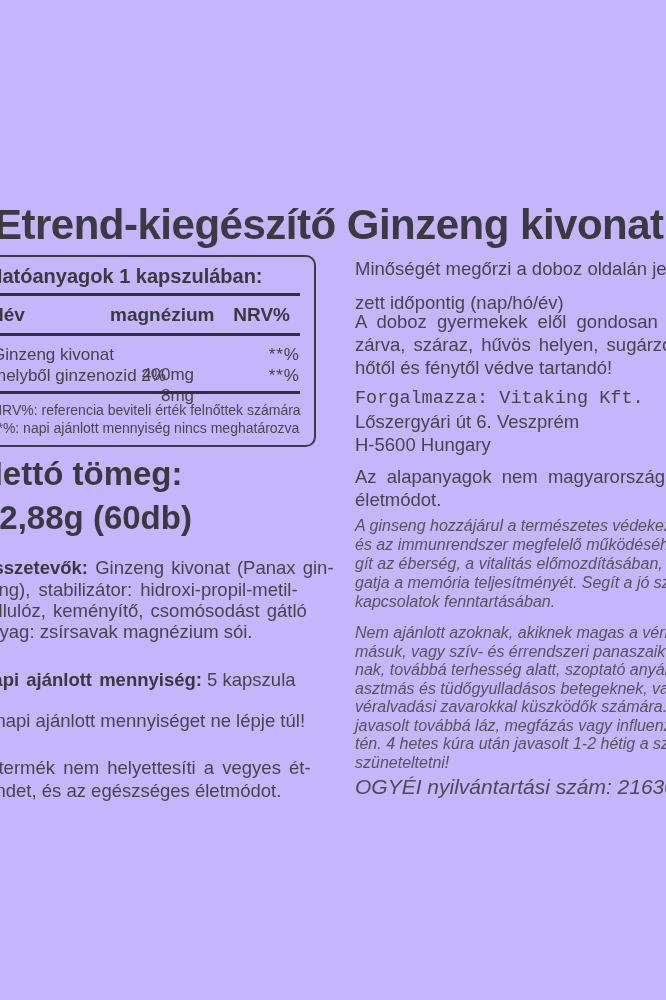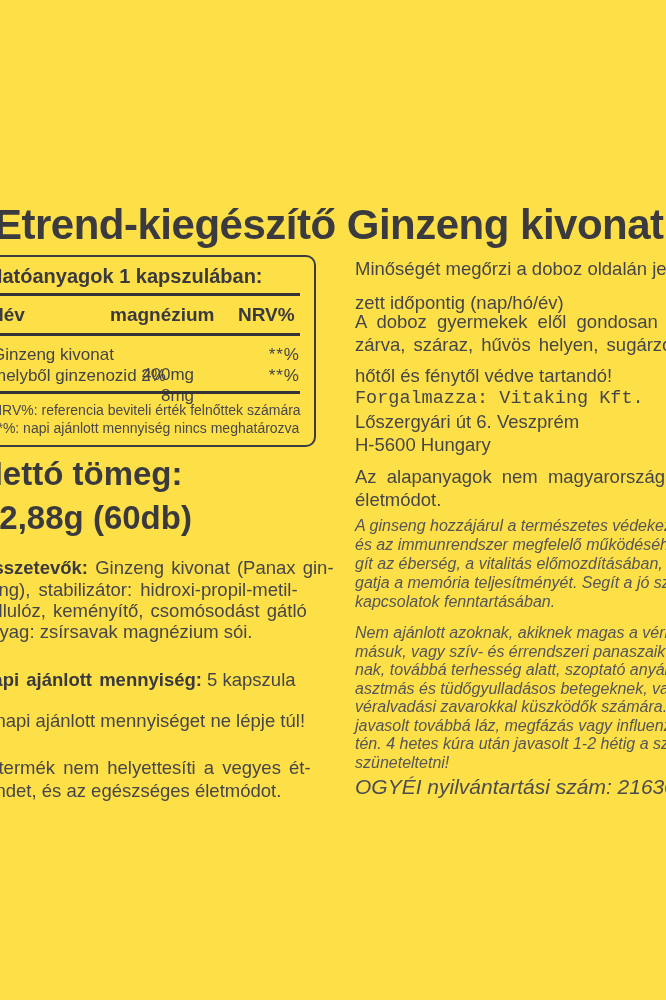--- a/index.html
+++ b/index.html
@@ -1,58 +1,58 @@
 <!DOCTYPE html>
 <html><head>
 <meta charset="utf-8">
 <style>
   html,body{margin:0;padding:0;background:#ffffff;}
   #page{
     position:relative; width:666px; height:1000px; overflow:hidden;
-    background:#fde047; font-family:"Liberation Sans", sans-serif;
+    background:#c4b5fd; font-family:"Liberation Sans", sans-serif;
     color:#46464a;
   }
   .abs{position:absolute; white-space:nowrap;}
   
   .title{
     left:-6px; top:201px; font-size:42px; font-weight:bold;
     letter-spacing:-0.5px; color:#3b3b3f;
   }
   
   .factbox{
     left:-34px; top:255px; width:346px; height:188px;
     border:2.5px solid #3d3d41; border-radius:10px; background:transparent;
   }
   .tbl-heading{left:-12px; top:265px; font-size:20px; font-weight:bold; color:#3a3a3e;}
   .rule{position:absolute; left:-20px; width:320px; height:3px; background:#333337;}
   .rule1{top:293px;} .rule2{top:333px;} .rule3{top:391px;}
   .th{font-size:19px; font-weight:bold; color:#3a3a3e; top:304px;}
   .th-name{left:-10px;}
   .th-amount{left:110px;}
-  .th-nrv{left:238px; width:62px; }
+  .th-nrv{left:228px; width:62px; text-align:right;}
   .td{font-size:17px; color:#444448;}
   .row1{top:345px;} .row2{top:366px;}
   .td-name{left:-8px;}
   .td-amount{left:104px; width:90px; text-align:right;margin-top:20px;}
   .td-nrv{left:238px; width:62px; text-align:right; letter-spacing:1px;}
   .fn{left:-8px; font-size:14px; color:#48484c;}
   .fn1{top:402px;} .fn2{top:420px;}
   
   .netlabel{left:-21px; top:455px; font-size:33px; font-weight:bold; color:#3a3a3e;}
   .netvalue{left:-19px; top:499px; font-size:33px; font-weight:bold; color:#3a3a3e;}
   .body-l{left:-21px; font-size:18.5px; color:#46464a;}
   .ing1{top:557px;} .ing2{top:579px;} .ing3{top:600px;} .ing4{top:621px;}
   .dose{top:669px;} .warn{top:710px;}
   .disc1{top:757px;} .disc2{top:780px;}
   .b{font-weight:bold; color:#3a3a3e;}
   .ws2{word-spacing:2px;} .ws3{word-spacing:3px;} .ws5{word-spacing:5px;}
   
   .body-r{left:355px; font-size:18.5px; color:#46464a;}
   .q1{top:258px;} .q2{top:292px;}
-  .s1{top:311px;} .s2{top:334px;} .s3{top:357px;margin-top:8px;}
+  .s1{top:311px;} .s2{top:334px;} .s3{top:357px;}
   .d1{top:388px;font-family:Liberation Mono, monospace;} .d2{top:411px;} .d3{top:434px;}
   .o1{top:466px;} .o2{top:489px;}
   .it{left:355px; font-size:16px; font-style:italic; color:#55555a;}
   .ben0{top:517px;} .ben1{top:536px;} .ben2{top:555px;} .ben3{top:574px;} .ben4{top:593px;font-style:italic;}
   .cau0{top:624px;} .cau1{top:643px;} .cau2{top:661px;} .cau3{top:680px;}
   .cau4{top:698px;} .cau5{top:717px;} .cau6{top:735px;} .cau7{top:754px;text-align:center;}
   .reg{left:355px; top:775px; font-size:21px; font-style:italic; color:#4c4c50;}
 </style>
 </head>
 <body>

